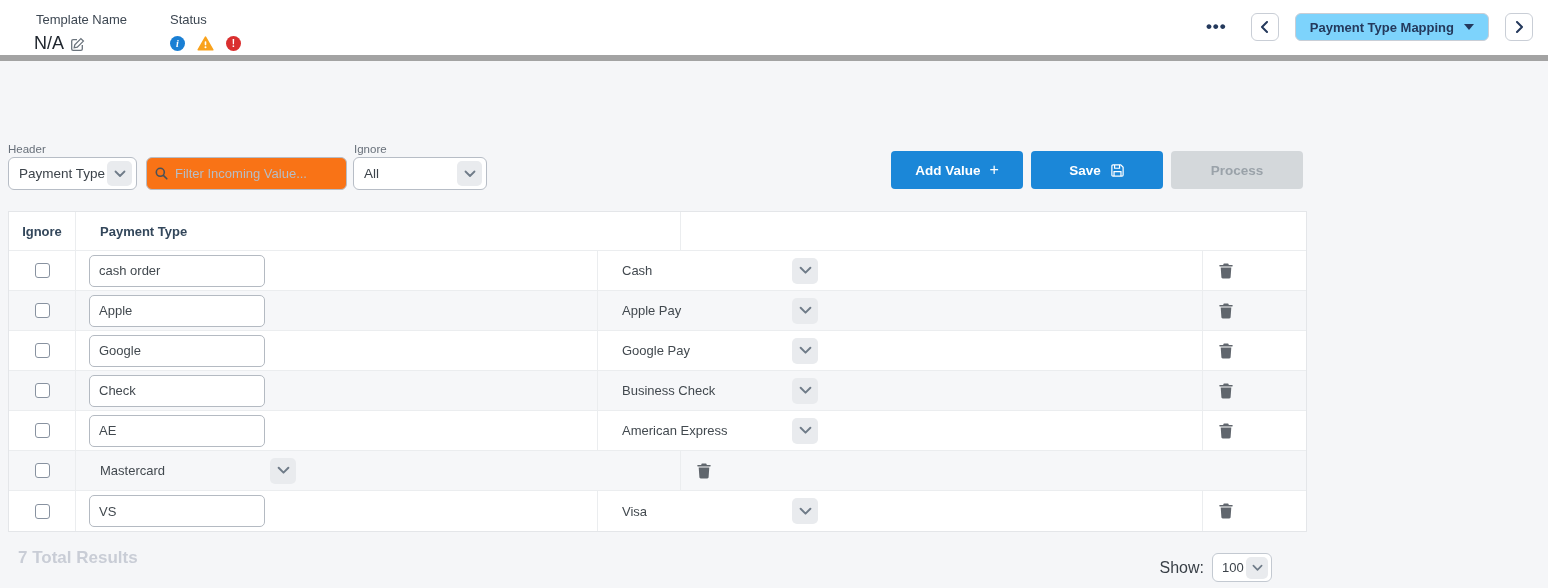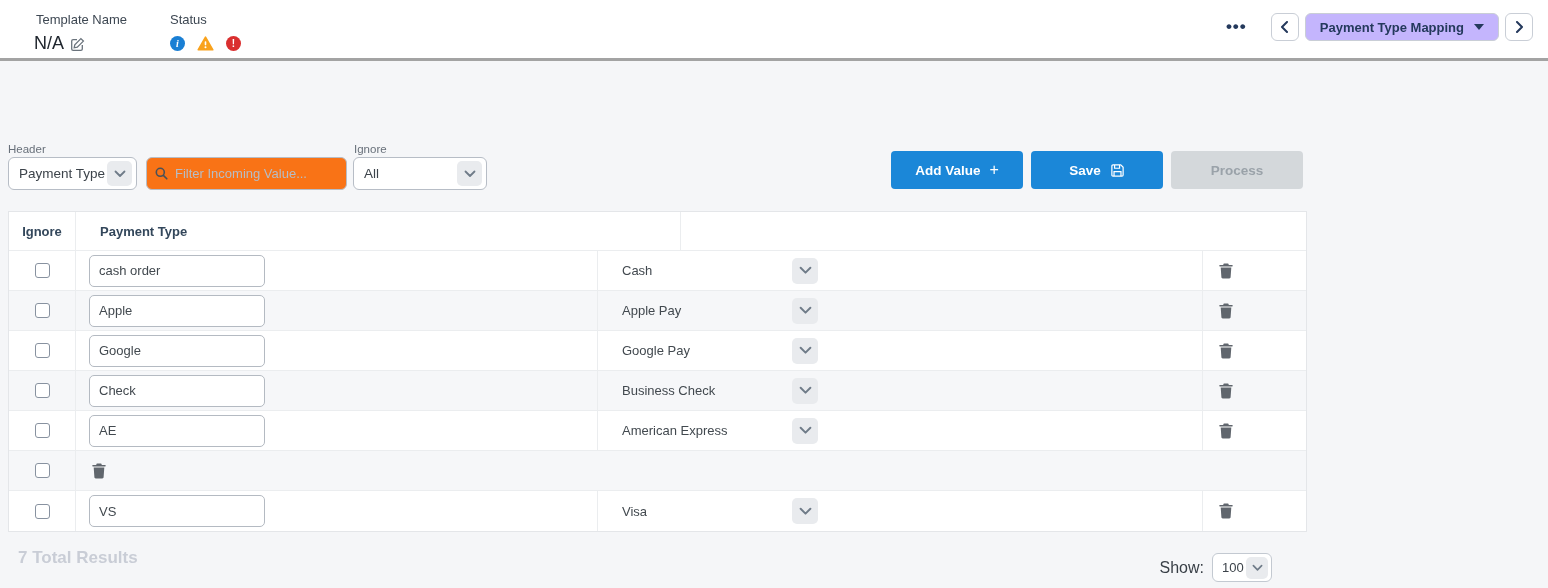--- a/index.html
+++ b/index.html
@@ -7,21 +7,21 @@
   body {
     font-family: "Liberation Sans", sans-serif;
     background: #f5f6f8;
     position: relative;
     color: #42494f;
   }
 
   
   .topbar {
     position: absolute; top: 0; left: 0; width: 1548px; height: 61px;
-    background: #ffffff; border-bottom: 3px solid #a3a3a3;
+    background: #ffffff; border-bottom: 6px solid #a3a3a3;
   }
   .tn-group { position: absolute; left: 36px; top: 12px; }
   .status-group { position: absolute; left: 170px; top: 12px; }
   .bar-label { font-size: 13px; color: #3d4752; }
   .tn-row { margin-top: 6px; display: flex; align-items: center; gap: 6px; margin-left: -2px; }
   .tn-value { font-size: 18px; color: #20262e; }
   .edit-icon { display: inline-flex; cursor: pointer; margin-top: 2px; }
   .status-icons { margin-top: 9px; display: flex; align-items: center; gap: 12px; }
   .ic-circle {
     width: 15px; height: 15px; border-radius: 50%; color: #fff;
@@ -36,21 +36,21 @@
   .ellipsis {
     font-size: 17px; font-weight: bold; color: #24395c; letter-spacing: 1px;
     margin-right: 24px; cursor: pointer; line-height: 28px;
   }
   .nav-btn {
     width: 28px; height: 28px; background: #fff; border: 1px solid #c9ced6;
     border-radius: 6px; display: inline-flex; align-items: center; justify-content: center;
     cursor: pointer;
   }
   .mapping-btn {
-    height: 28px; margin: 0 6px; padding: 0 14px; background: #c4b5fd;
+    height: 28px; margin: 0 16px; padding: 0 14px; background: #7dd3fc;
     border: 1px solid #c9ced6; border-radius: 6px; display: inline-flex;
     align-items: center; gap: 10px; cursor: pointer;
     font-family: "Liberation Sans", sans-serif;
     font-size: 13px; color: #24395c; font-weight: bold; min-width: 178px; justify-content: center;
   }
   .caret-down {
     width: 0; height: 0; border-left: 5px solid transparent;
     border-right: 5px solid transparent; border-top: 6px solid #24395c;
   }
 
@@ -356,20 +356,28 @@
           <path fill="#60666d" d="M1.7 4.5h10.6l-.7 9.8c-.05.7-.62 1.2-1.3 1.2H3.7c-.68 0-1.25-.5-1.3-1.2z"></path>
         </svg>
       </button>
     </div>
   </div>
 
   <div class="trow">
     <div class="cell c-ignore">
       <span class="checkbox"></span>
     </div>
+    <div class="cell c-ptype">
+      <span class="ptext">Mastercard</span>
+      <span class="chev-box">
+        <svg width="13" height="9" viewBox="0 0 12 8" fill="none">
+              <path d="M1.5 1.5 L6 6 L10.5 1.5" stroke="#6f7b88" stroke-width="1.8" stroke-linecap="round" stroke-linejoin="round"></path>
+            </svg>
+      </span>
+    </div>
     <div class="cell c-action">
       <button class="trash-btn">
         <svg width="14" height="16" viewBox="0 0 14 16">
           <path fill="#60666d" d="M5.2.6h3.6c.5 0 .9.4.9.9v.6h3.4a.65.65 0 010 1.3H.9a.65.65 0 010-1.3h3.4v-.6c0-.5.4-.9.9-.9z"></path>
           <path fill="#60666d" d="M1.7 4.5h10.6l-.7 9.8c-.05.7-.62 1.2-1.3 1.2H3.7c-.68 0-1.25-.5-1.3-1.2z"></path>
         </svg>
       </button>
     </div>
   </div>
 

